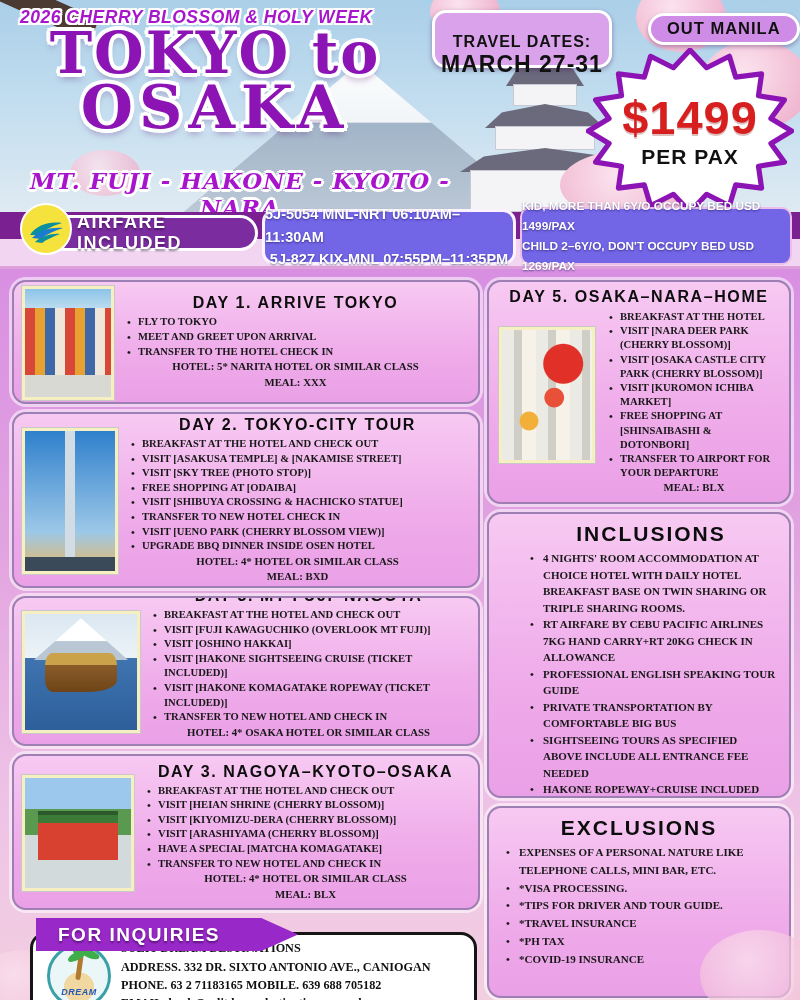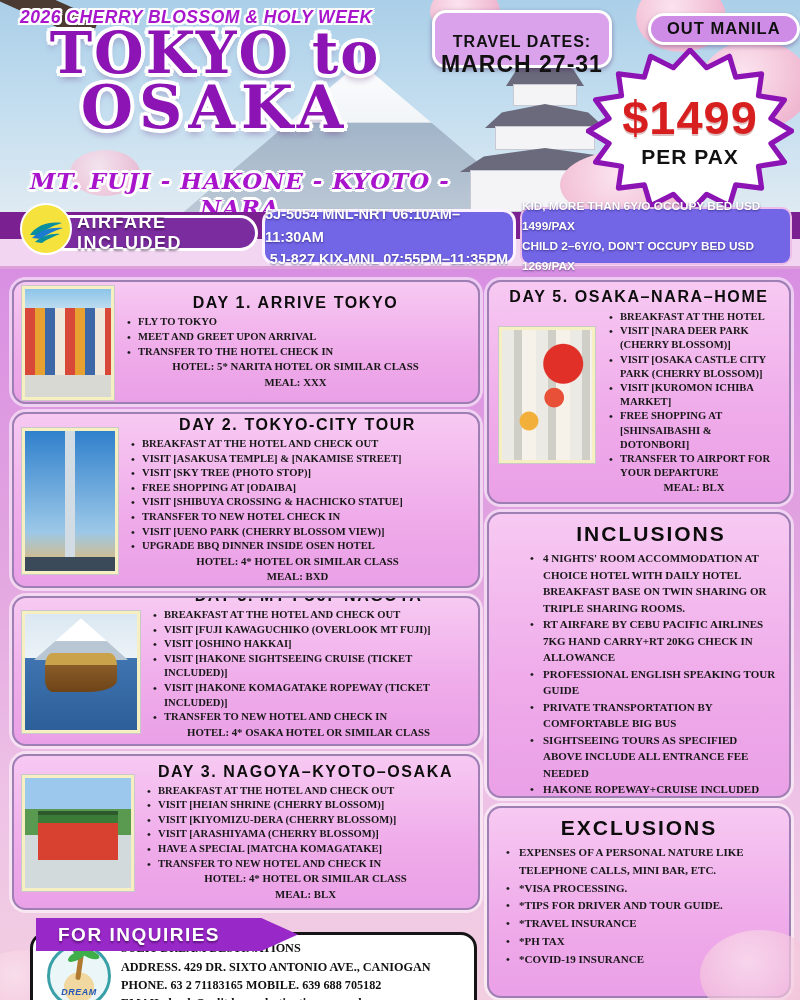--- a/index.html
+++ b/index.html
@@ -285,21 +285,21 @@
         <div class="contact-card">
           <div class="contact-logo">
             <div class="palm"></div>
             <div class="leaf" style="left:30%; top:8%;  transform:rotate(-28deg);"></div>
             <div class="leaf" style="left:52%; top:6%;  transform:rotate(22deg);"></div>
             <div class="leaf" style="left:40%; top:0;   transform:rotate(-4deg);"></div>
             <div class="brand">DREAM</div>
           </div>
           <div class="contact-text">
             <div>SULIT DREAM DESTINATIONS</div>
-            <div>ADDRESS. 429 DR. SIXTO ANTONIO AVE., CANIOGAN</div>
+            <div>ADDRESS. 332 DR. SIXTO ANTONIO AVE., CANIOGAN</div>
             <div>PHONE. 63 2 71183165 MOBILE. 639 688 705182</div>
             <div>EMAIL. book@sulitdreamdestinations.com.ph</div>
           </div>
         </div>
       </div>
     </div>
 
     <div class="col-right">
 
       <div class="card day5-card" style="height:224px;">

